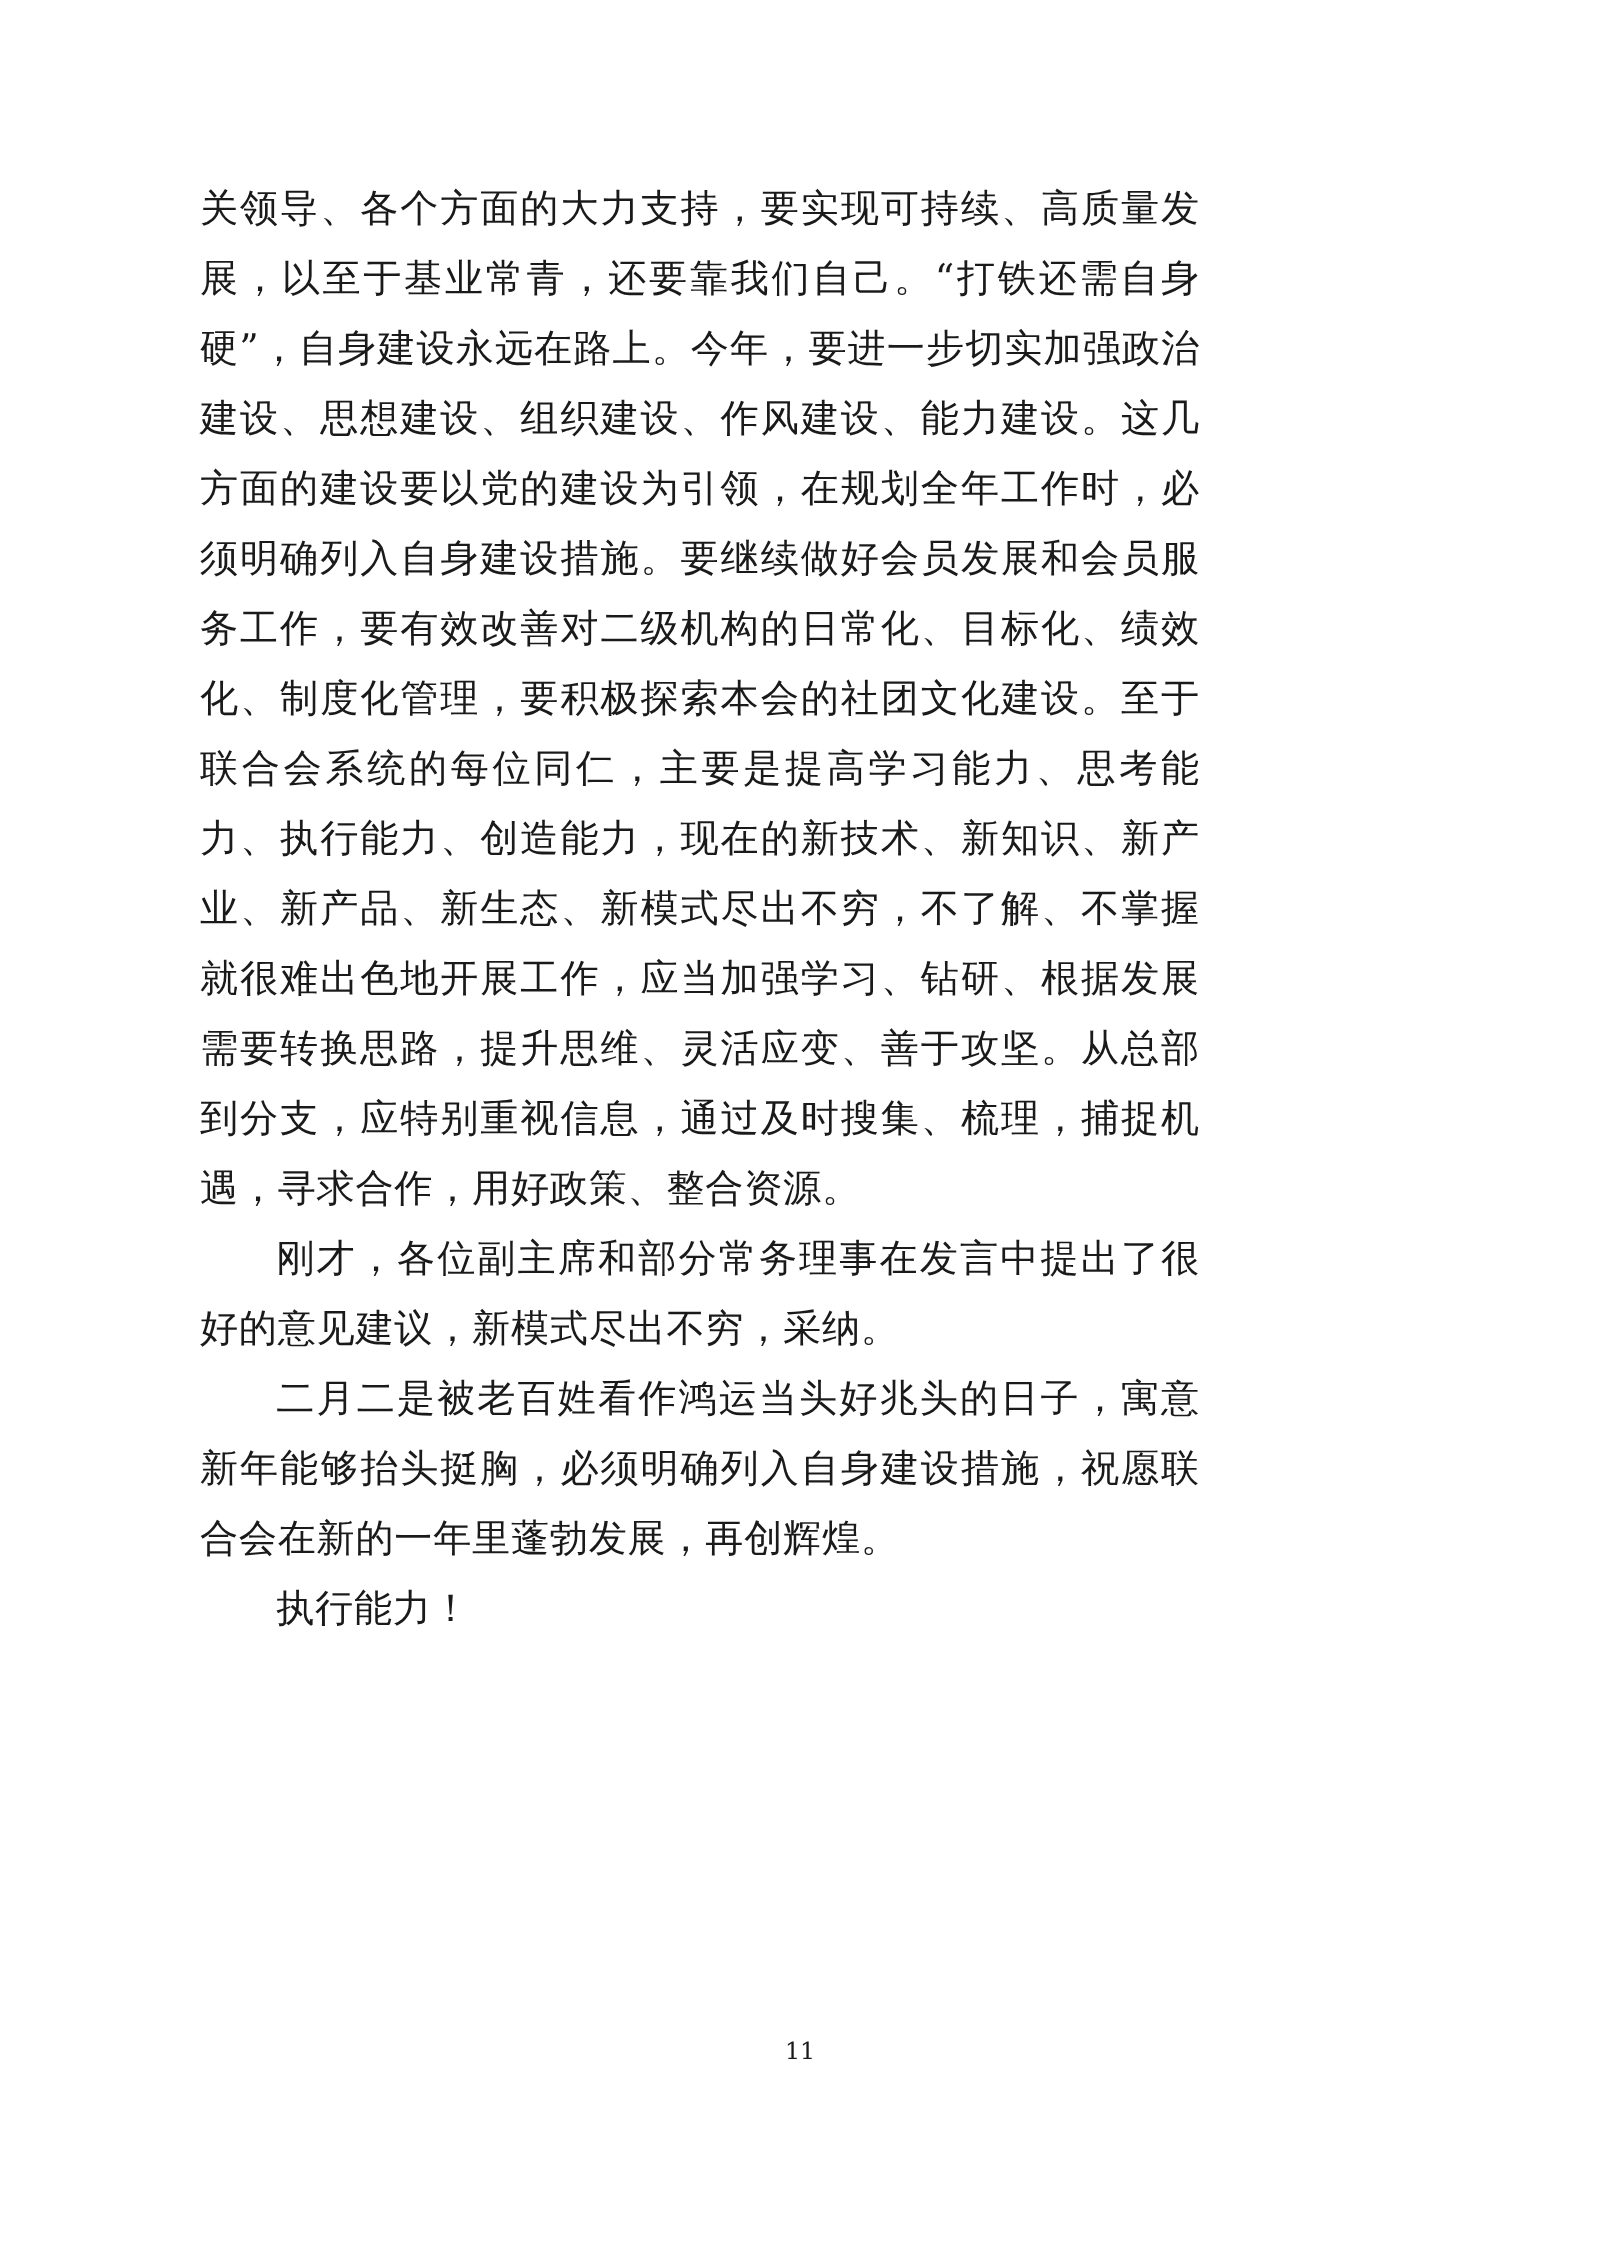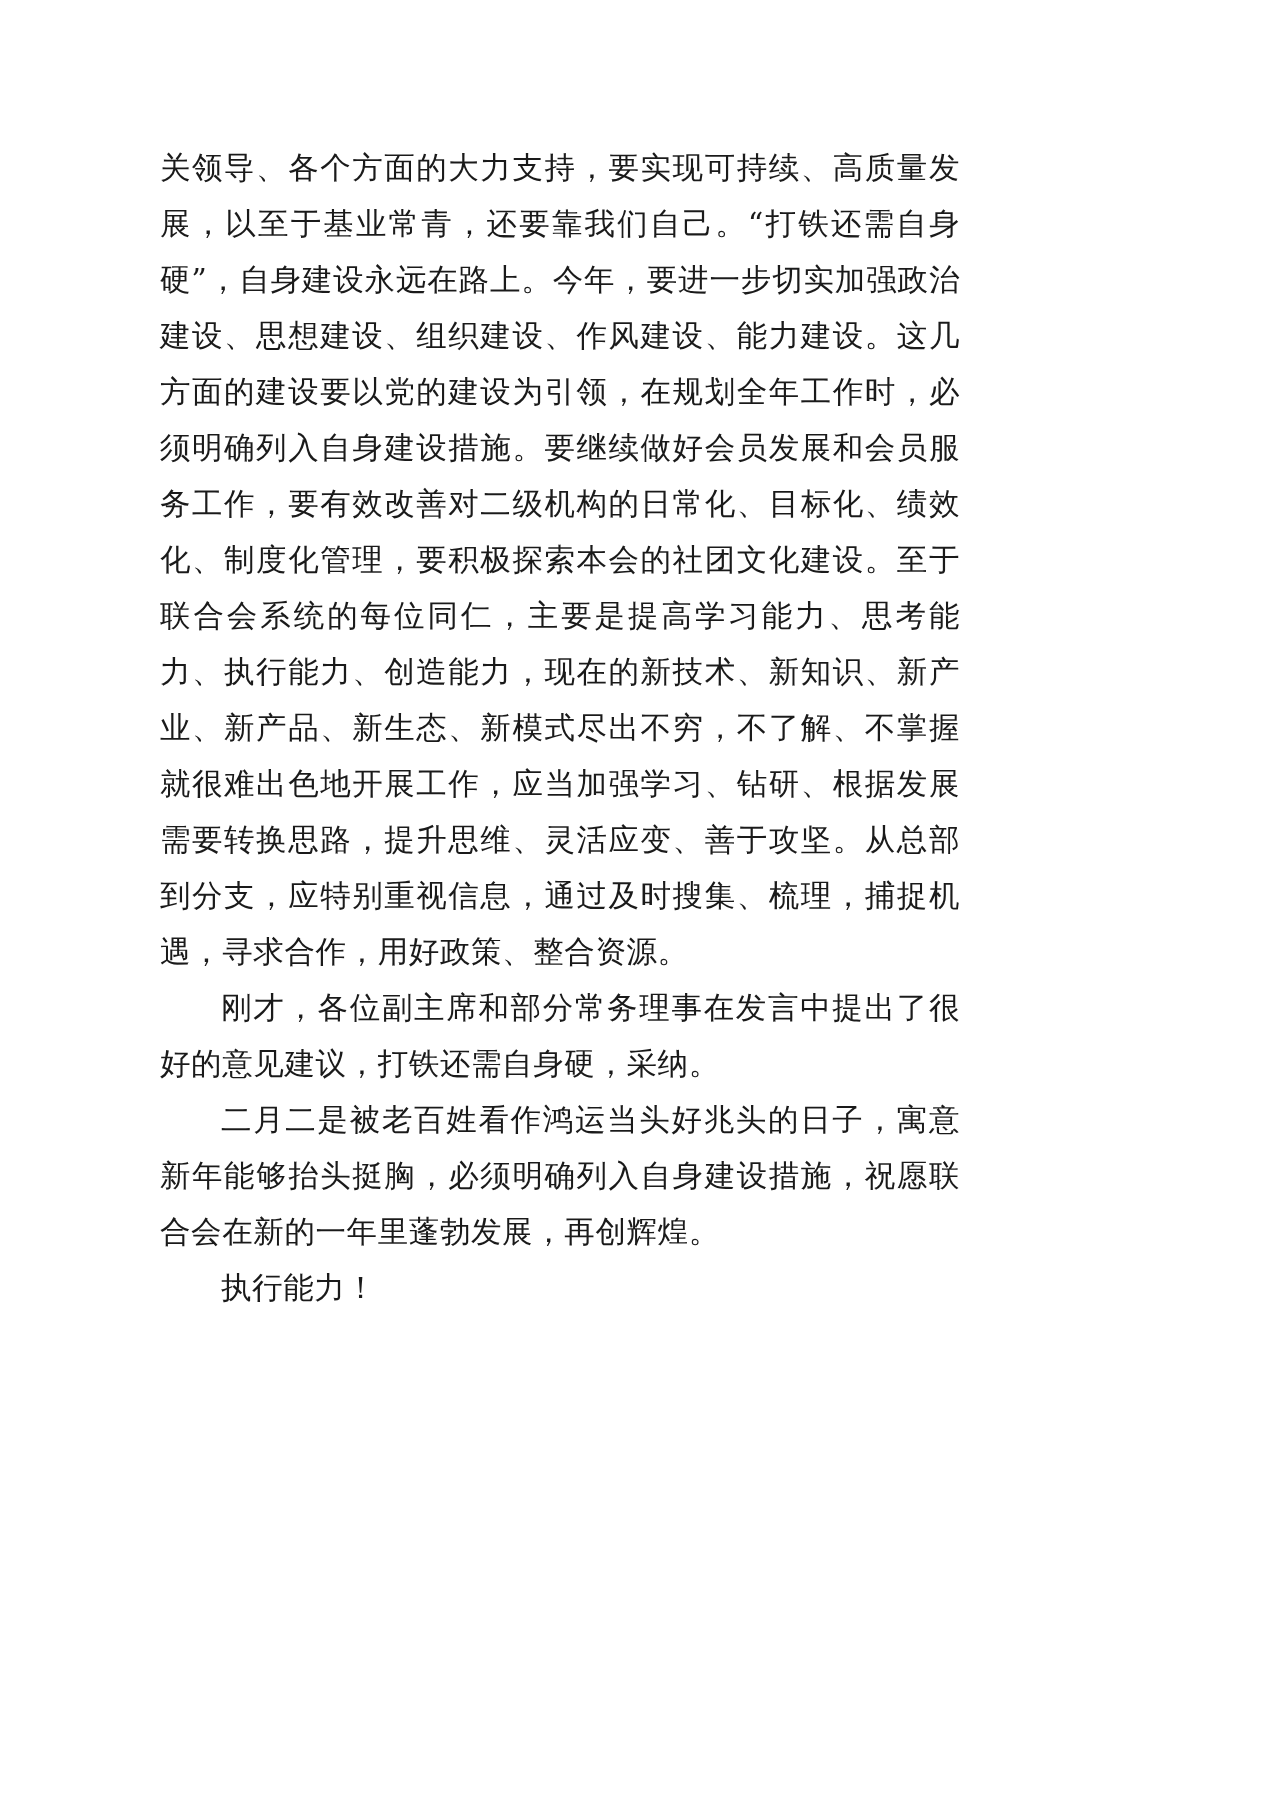--- a/index.html
+++ b/index.html
@@ -46,17 +46,18 @@
     font-size: 19px;
     color: #1a1a1a;
   }
 </style>
 </head>
 <body>
 
 <div class="page">
   <div class="content">
     <p class="para">关领导、各个方面的大力支持，要实现可持续、高质量发展，以至于基业常青，还要靠我们自己。“打铁还需自身硬”，自身建设永远在路上。今年，要进一步切实加强政治建设、思想建设、组织建设、作风建设、能力建设。这几方面的建设要以党的建设为引领，在规划全年工作时，必须明确列入自身建设措施。要继续做好会员发展和会员服务工作，要有效改善对二级机构的日常化、目标化、绩效化、制度化管理，要积极探索本会的社团文化建设。至于联合会系统的每位同仁，主要是提高学习能力、思考能力、执行能力、创造能力，现在的新技术、新知识、新产业、新产品、新生态、新模式尽出不穷，不了解、不掌握就很难出色地开展工作，应当加强学习、钻研、根据发展需要转换思路，提升思维、灵活应变、善于攻坚。从总部到分支，应特别重视信息，通过及时搜集、梳理，捕捉机遇，寻求合作，用好政策、整合资源。</p>
-    <p class="para indent">刚才，各位副主席和部分常务理事在发言中提出了很好的意见建议，打铁还需自身硬，采纳。</p>
+    <p class="para indent">刚才，各位副主席和部分常务理事在发言中提出了很好的意见建议，新模式尽出不穷，采纳。</p>
     <p class="para indent">二月二是被老百姓看作鸿运当头好兆头的日子，寓意新年能够抬头挺胸，必须明确列入自身建设措施，祝愿联合会在新的一年里蓬勃发展，再创辉煌。</p>
     <p class="para indent">执行能力！</p>
   </div>
+  <div class="page-number">11</div>
 </div>
 
 </body></html>

